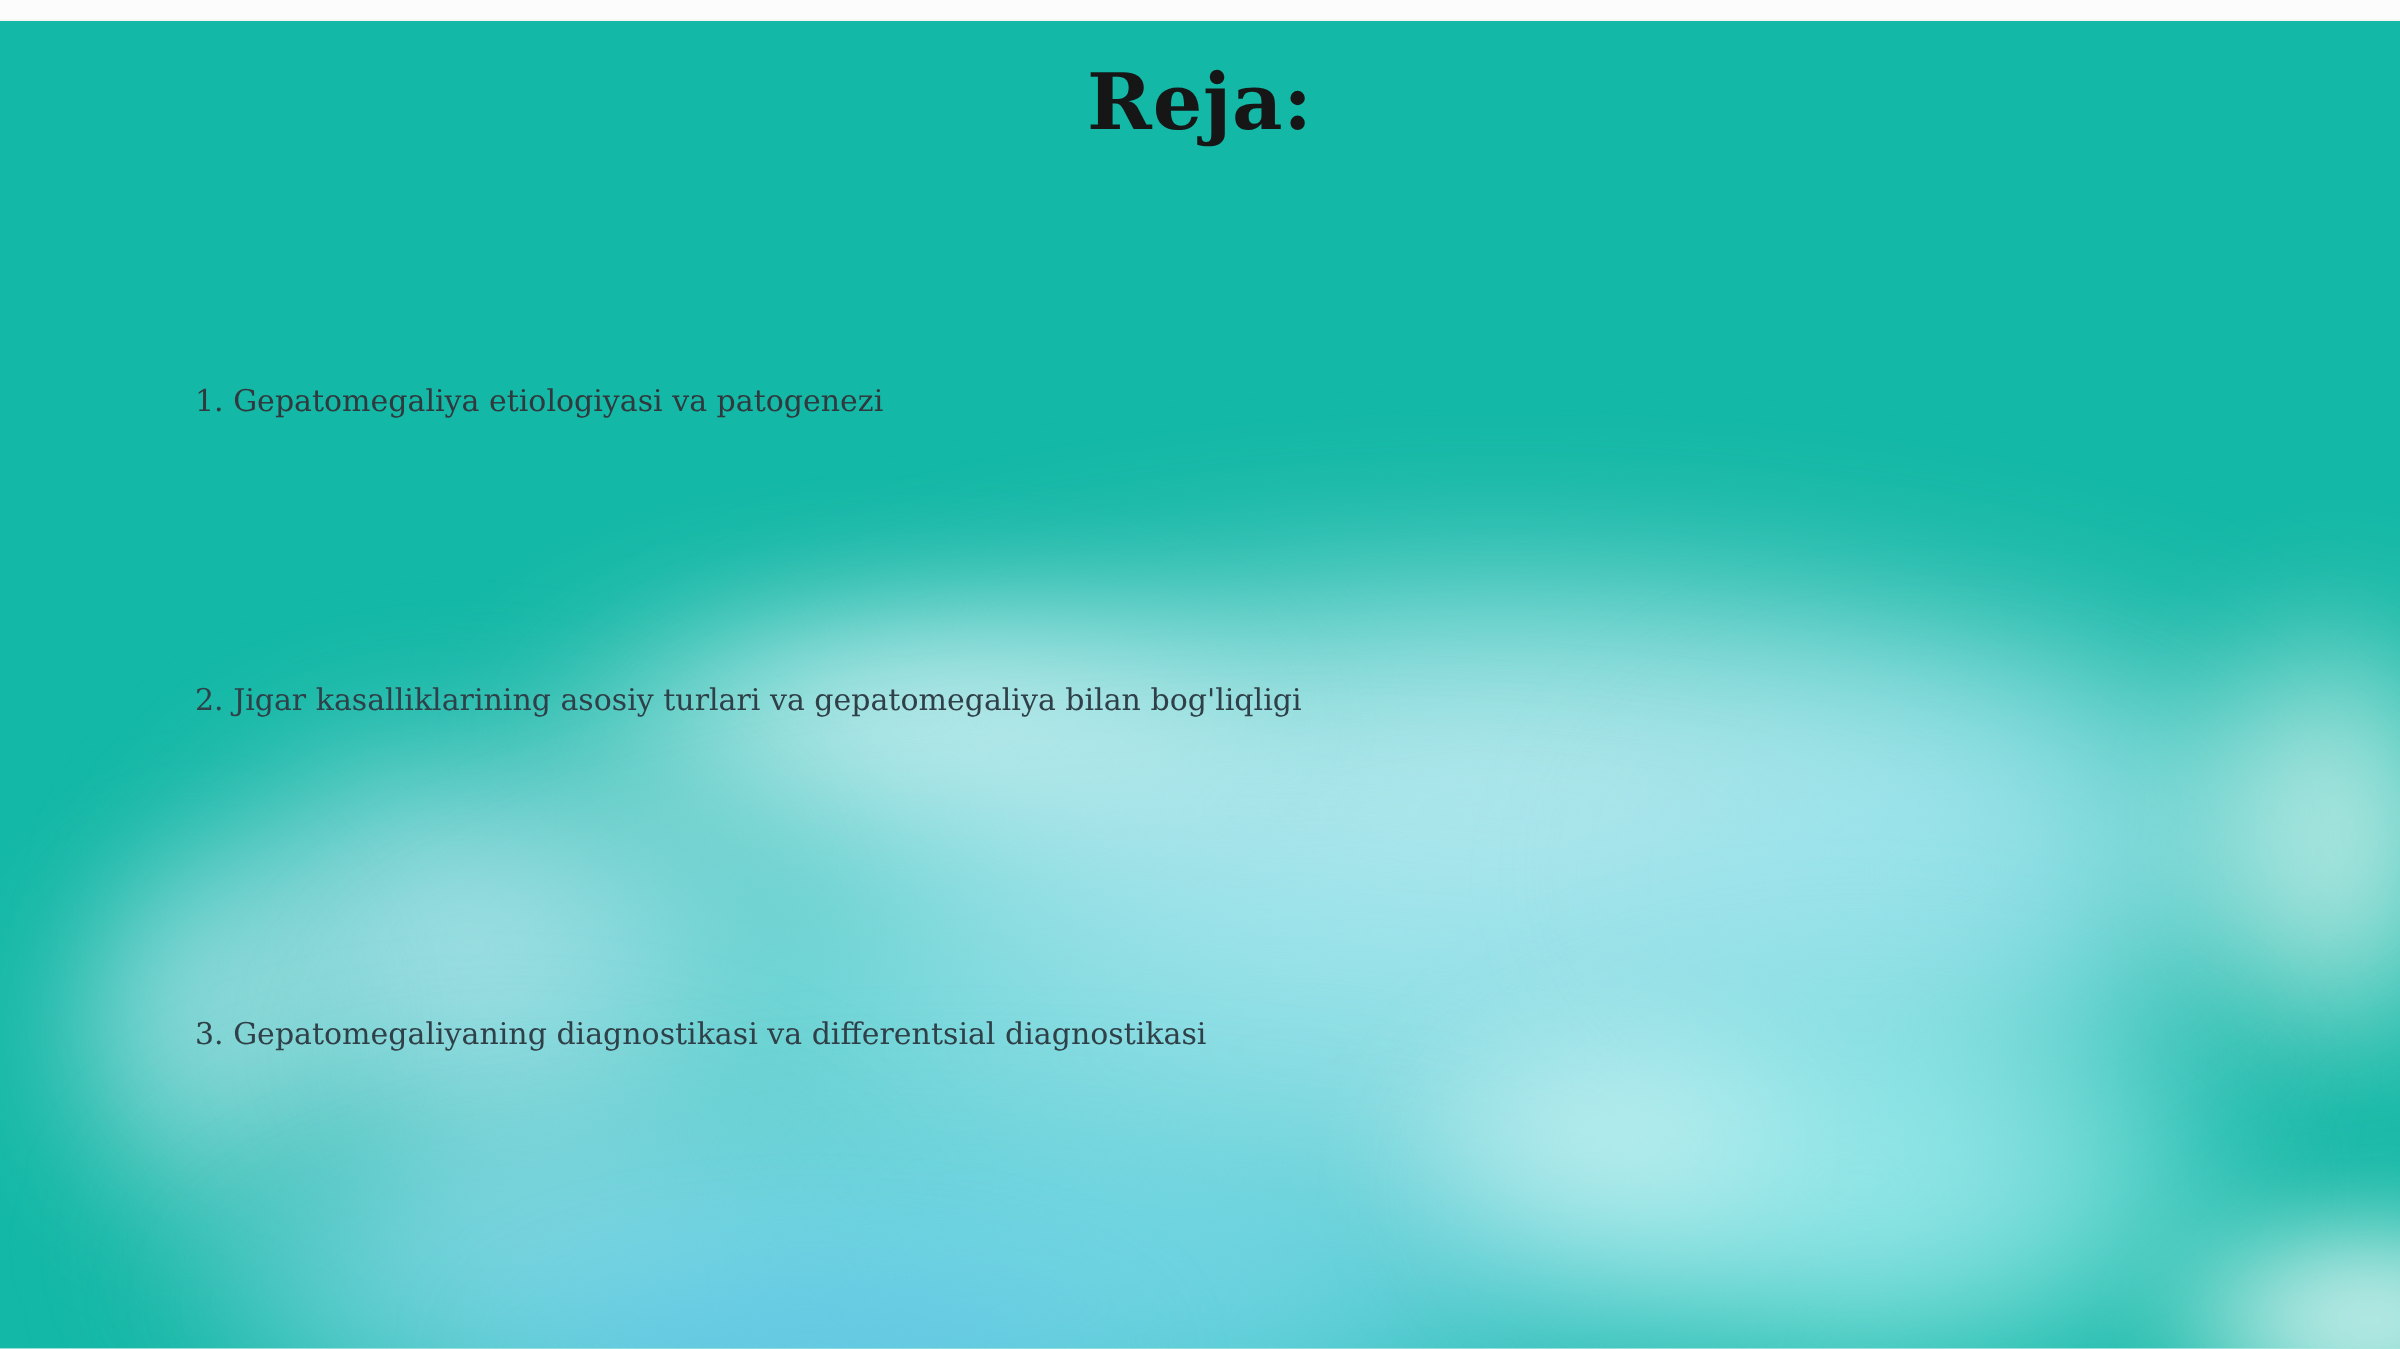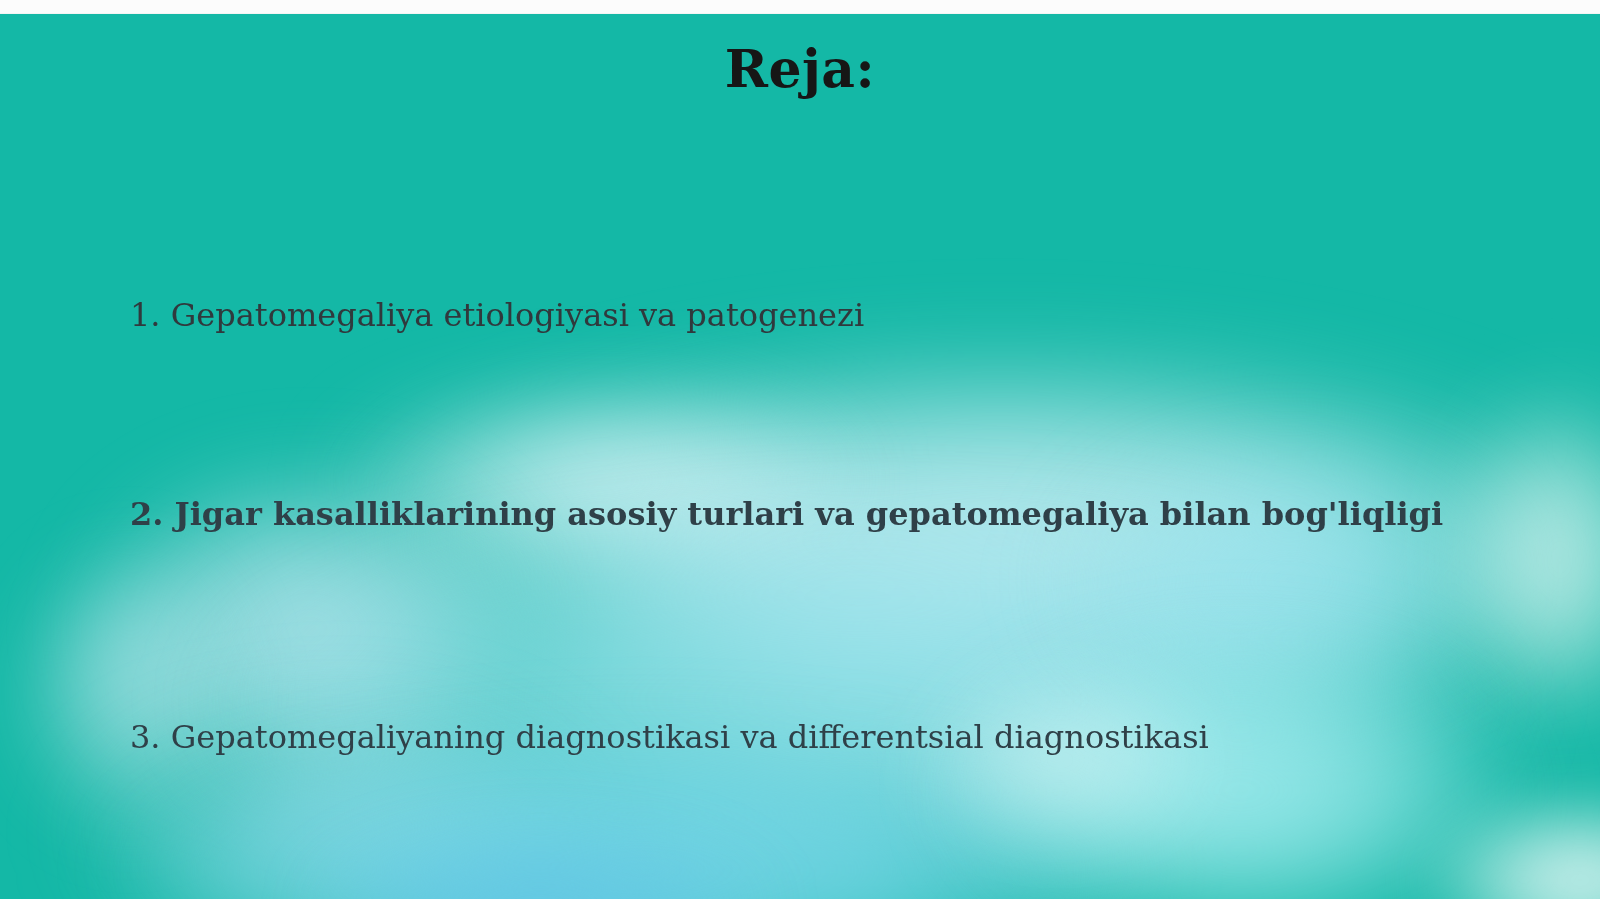--- a/index.html
+++ b/index.html
@@ -84,29 +84,28 @@
     font-size: 52px;
     font-weight: 700;
     color: #161616;
     letter-spacing: 0.5px;
     z-index: 5;
   }
   .plan-item {
     position: absolute;
     left: 130px;
     right: 60px;
-    font-size: 32px;
+    font-size: 20px;
     line-height: 38px;
     color: #2f4048;
     z-index: 5;
     white-space: nowrap;
-    margin-top: 48px;
   }
   .item-1 { top: 248px; color: #30393d; }
-  .item-2 { top: 447px; font-weight: bold; }
+  .item-2 { top: 447px; }
   .item-3 { top: 670px; }
 </style>
 </head>
 <body>
 
 <div class="slide">
 
   <div class="top-strip"></div>
 
   <div class="watercolor">

